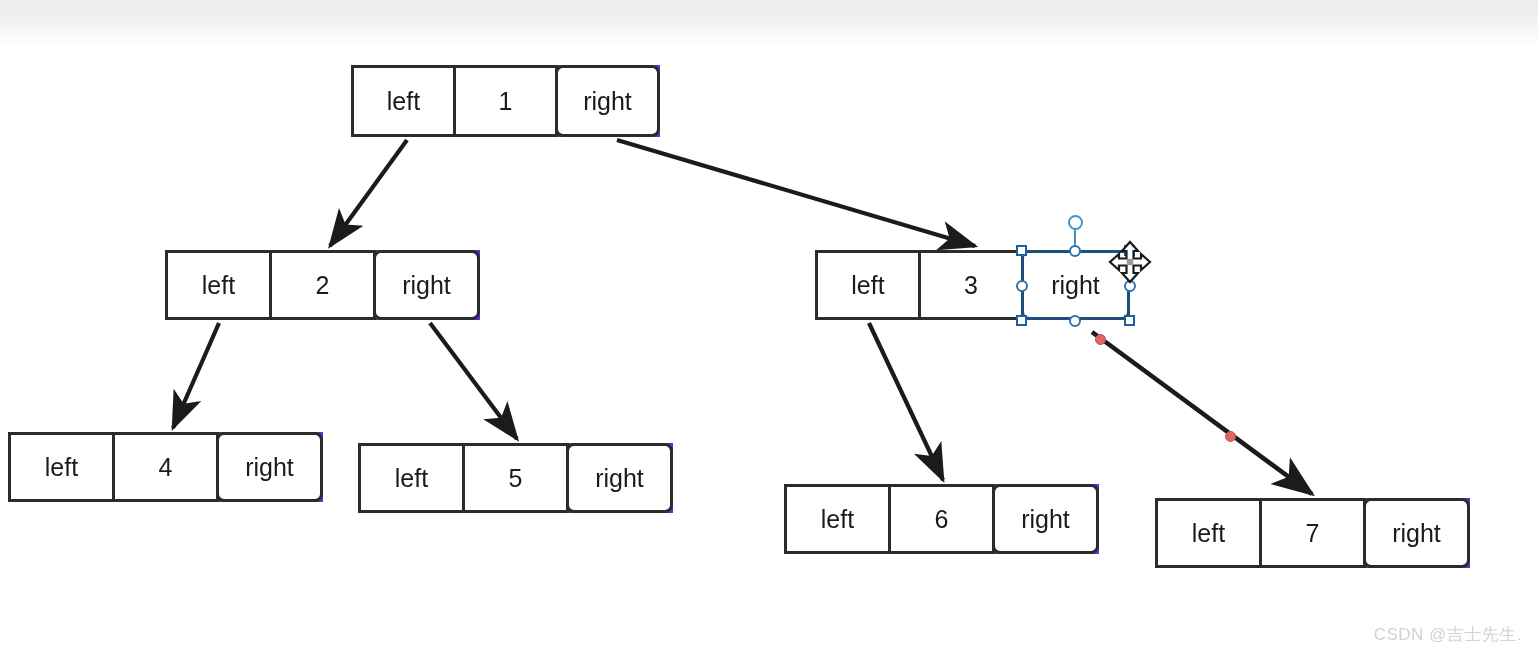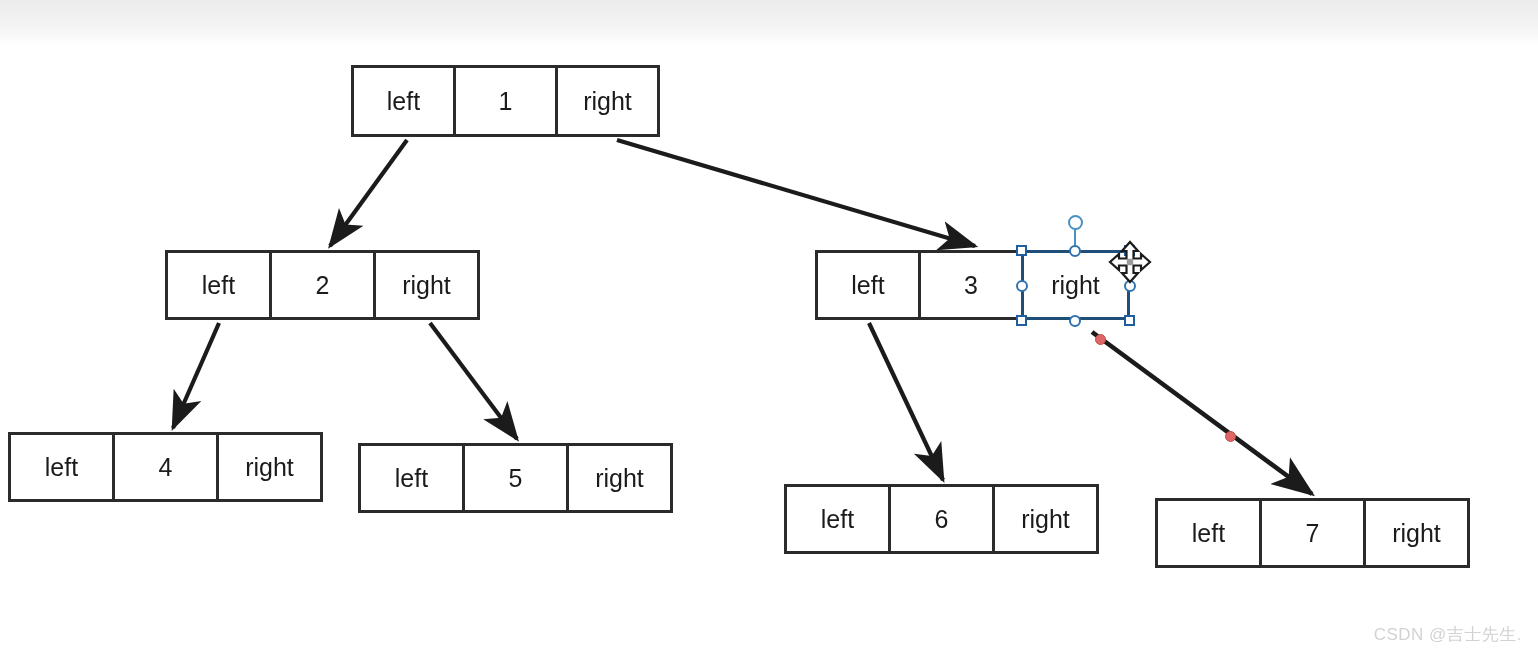--- a/index.html
+++ b/index.html
@@ -46,21 +46,21 @@
     border: 3px solid #2b2b2b;
     background: #ffffff;
     display: flex;
     align-items: center;
     justify-content: center;
     font-size: 25px;
     color: #1b1b1b;
     line-height: 1;
     margin-right: -3px;
   }
-  .cell:last-child { margin-right: 0; }
+  .cell:last-child { margin-right: 0; border-radius: 8px; }
 
   
   .cell.selected {
     border-color: #1f4e79;
     position: relative;
     z-index: 6;
   }
   
   .sel-overlay {
     position: absolute;

